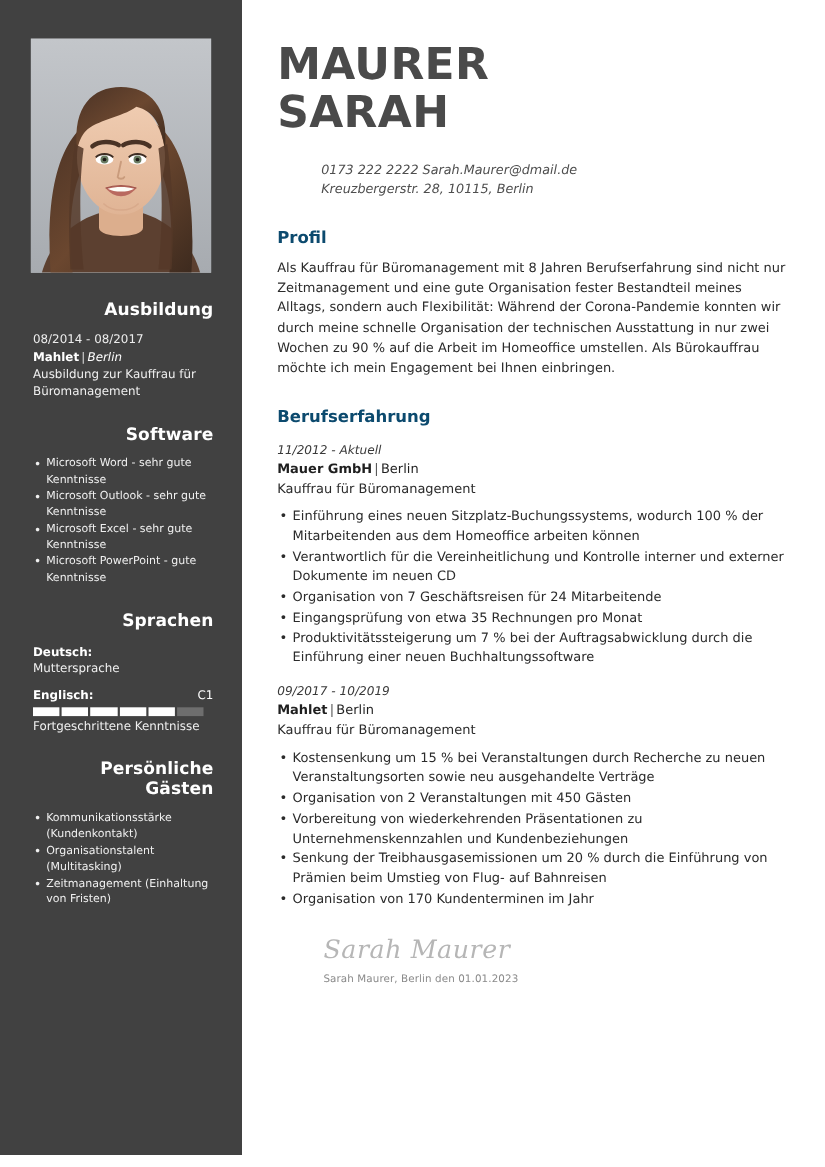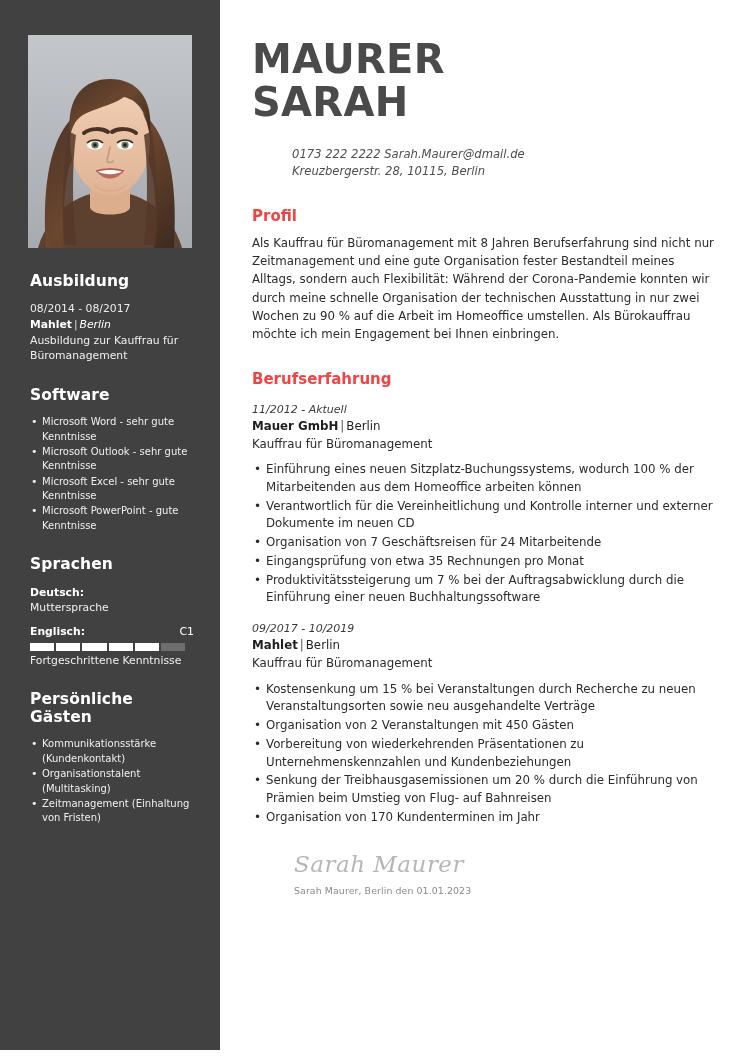--- a/index.html
+++ b/index.html
@@ -51,20 +51,21 @@
     padding: 0 26px 0 30px;
     box-sizing: border-box;
   }
   .side-h {
     font-size: 15.5px;
     font-weight: bold;
     letter-spacing: .1px;
     color: #ffffff;
     margin: 0 0 11px 0;
     line-height: 1.18;
+    text-align: right;
   }
   .side-block { margin-bottom: 22px; }
   .edu-date { font-size: 10.8px; color: #ededed; line-height: 1.45; }
   .edu-org { font-size: 10.8px; line-height: 1.45; color: #ffffff; }
   .edu-org b { font-weight: bold; }
   .edu-org .sep { font-weight: normal; color: #dcdcdc; padding: 0 2px; }
   .edu-org i { font-style: italic; }
   .edu-deg { font-size: 10.8px; line-height: 1.45; color: #f0f0f0; }
 
   ul.side-list {
@@ -139,21 +140,21 @@
     margin-top: 22px;
     font-size: 11.6px;
     font-style: italic;
     color: #4e4e4e;
     line-height: 1.52;
     margin-left: 40px;
   }
   .main-h {
     font-size: 15px;
     font-weight: bold;
-    color: #ef4444;
+    color: #0c4a6e;
     margin: 26px 0 9px 0;
   }
   .para {
     font-size: 11.8px;
     line-height: 1.55;
     color: #2b2b2b;
     margin: 0;
   }
   .job { margin-top: 14px; }
   .job:first-of-type { margin-top: 10px; }

